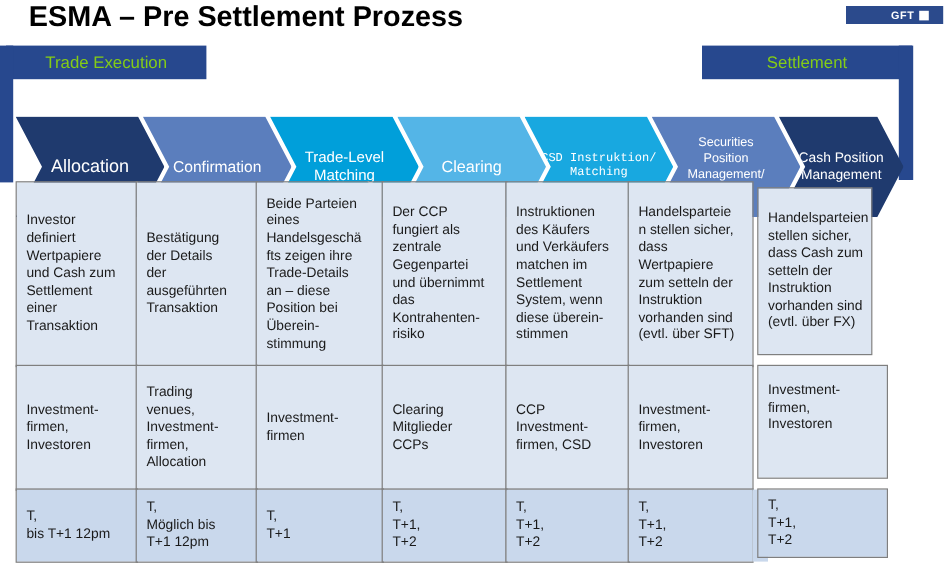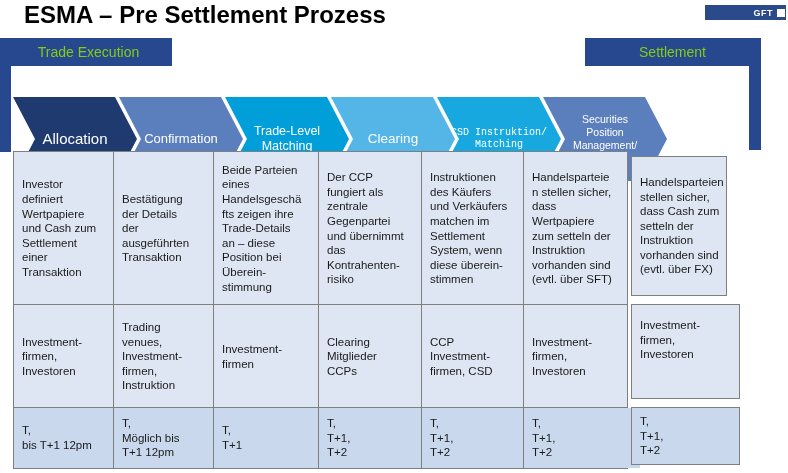--- a/index.html
+++ b/index.html
@@ -6,21 +6,21 @@
   body{
     width:788px;height:473px;background:#ffffff;overflow:hidden;position:relative;
     font-family:"Liberation Sans", sans-serif;
   }
   .title{
     position:absolute;left:24px;top:1px;font-size:24px;font-weight:bold;color:#000;
     letter-spacing:0px;white-space:nowrap;
   }
   .gft-logo{
     position:absolute;left:705px;top:5px;width:81px;height:15px;
-    display:flex;align-items:center;justify-content:flex-end;gap:4px;padding-right:1px;
+    display:flex;align-items:center;justify-content:flex-end;gap:4px;padding-right:12px;
     box-sizing:border-box;
   }
   .gft-text{color:#fff;font-size:9px;font-weight:bold;letter-spacing:0.5px;}
   .gft-square{width:8px;height:8px;background:#fff;}
   .banner{
     position:absolute;top:38px;height:28px;display:flex;align-items:center;justify-content:center;
     color:#84cc16;font-size:14px;
   }
   .banner-left{left:5px;width:167px;}
   .banner-right{left:585px;width:175px;}
@@ -80,20 +80,22 @@
   <div class="chev ch1" style="background: rgb(91, 126, 189);">Confirmation</div>
   <div class="chev ch2" style="background: rgb(0, 159, 218);">Trade-Level
 Matching</div>
   <div class="chev ch3" style="background: rgb(84, 181, 231);">Clearing</div>
   <div class="chev ch4" style="background: rgb(24, 168, 224);">CSD Instruktion/
 Matching</div>
   <div class="chev ch5" style="background: rgb(91, 126, 189);">Securities
 Position
 Management/
 Inventory</div>
+  <div class="chev ch6" style="background: rgb(31, 58, 110);">Cash Position
+Management</div>
 </div>
 
 <div class="ptable">
 
   <div class="cell">Investor
 definiert
 Wertpapiere
 und Cash zum
 Settlement
 einer
@@ -145,21 +147,21 @@
 vorhanden sind
 (evtl. über FX)</div>
 
   <div class="cell">Investment-
 firmen,
 Investoren</div>
   <div class="cell">Trading
 venues,
 Investment-
 firmen,
-Instruktion</div>
+Allocation</div>
   <div class="cell">Investment-
 firmen</div>
   <div class="cell">Clearing
 Mitglieder
 CCPs</div>
   <div class="cell">CCP
 Investment-
 firmen, CSD</div>
   <div class="cell">Investment-
 firmen,

